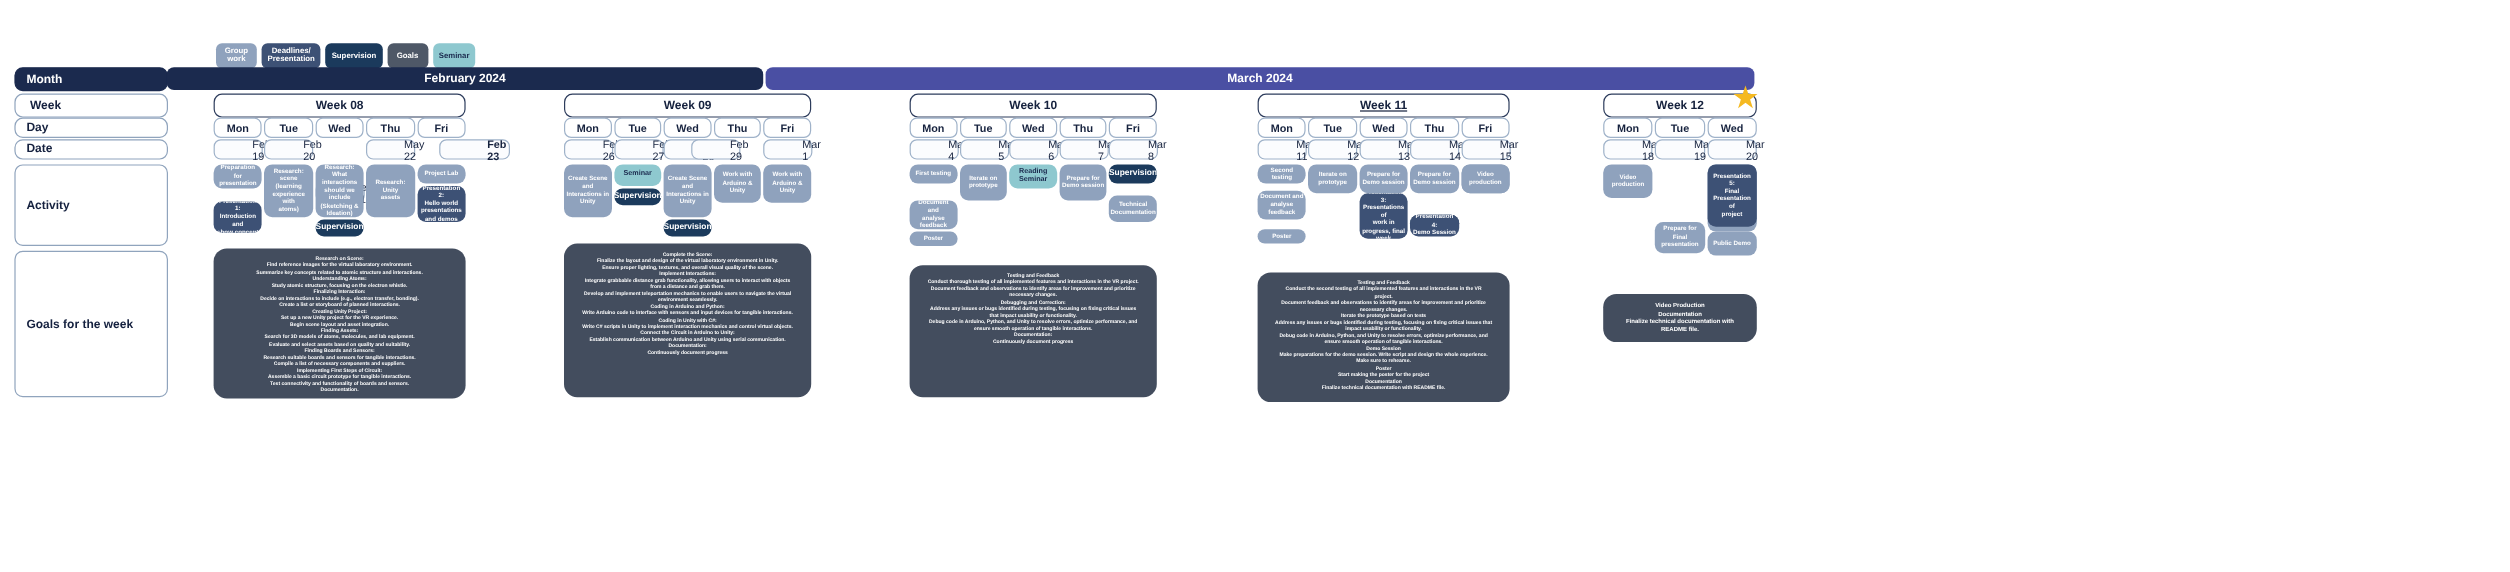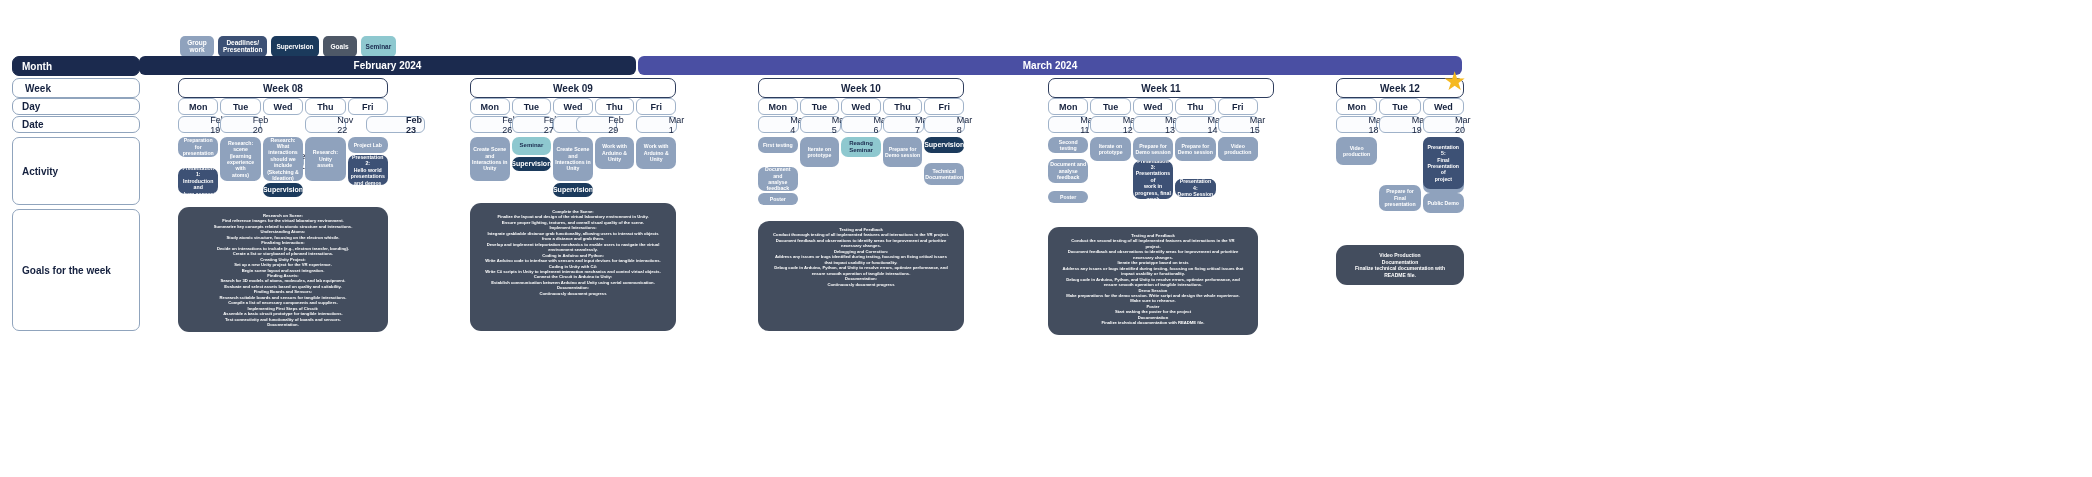--- a/index.html
+++ b/index.html
@@ -116,21 +116,21 @@
 
   <div id="weeks-layer">
       <div class="weekbar" style="left: 178px; width: 210px; top: 78px;">Week 08</div>
       <div class="daycell" style="left: 178px; width: 40.4px; top: 98px;">Mon</div>
       <div class="datecell" style="left: 178px; width: 40.4px; top: 116px;">Feb 19</div>
       <div class="daycell" style="left: 220.4px; width: 40.4px; top: 98px;">Tue</div>
       <div class="datecell" style="left: 220.4px; width: 27px; top: 116px;">Feb 20</div>
       <div class="daycell" style="left: 262.8px; width: 40.4px; top: 98px;">Wed</div>
       <div class="datecell" style="left: 262.8px; width: 40.4px; top: 116px; margin-top: 36px;">Feb 21</div>
       <div class="daycell" style="left: 305.2px; width: 40.4px; top: 98px;">Thu</div>
-      <div class="datecell" style="left: 305.2px; width: 40.4px; top: 116px;">Nov 22</div>
+      <div class="datecell" style="left: 305.2px; width: 40.4px; top: 116px;">May 22</div>
       <div class="daycell" style="left: 347.6px; width: 40.4px; top: 98px;">Fri</div>
       <div class="datecell" style="left: 366px; width: 59px; top: 116px; font-weight: bold;">Feb 23</div>
       <div class="card" style="left: 178px; width: 40.4px; top: 137px; height: 20px; background: rgb(143, 162, 189);">Preparation for
 presentation</div>
       <div class="card" style="left: 178px; width: 40.4px; top: 168px; height: 26px; background: rgb(61, 81, 117);">Presentation 1:
 Introduction and
 show concept</div>
       <div class="card" style="left: 220.4px; width: 40.4px; top: 137px; height: 44px; background: rgb(143, 162, 189);">Research:
 scene (learning
 experience with
@@ -241,21 +241,21 @@
 Conduct thorough testing of all implemented features and interactions in the VR project.
 Document feedback and observations to identify areas for improvement and prioritize
 necessary changes.
 Debugging and Correction:
 Address any issues or bugs identified during testing, focusing on fixing critical issues
 that impact usability or functionality.
 Debug code in Arduino, Python, and Unity to resolve errors, optimize performance, and
 ensure smooth operation of tangible interactions.
 Documentation:
 Continuously document progress</div>
-      <div class="weekbar" style="left: 1048px; width: 226px; top: 78px;">Week 11</div>
+      <div class="weekbar" style="left: 1048px; width: 210px; top: 78px; text-decoration: underline;">Week 11</div>
       <div class="daycell" style="left: 1048px; width: 40.4px; top: 98px;">Mon</div>
       <div class="datecell" style="left: 1048px; width: 40.4px; top: 116px;">Mar 11</div>
       <div class="daycell" style="left: 1090.4px; width: 40.4px; top: 98px;">Tue</div>
       <div class="datecell" style="left: 1090.4px; width: 40.4px; top: 116px;">Mar 12</div>
       <div class="daycell" style="left: 1132.8px; width: 40.4px; top: 98px;">Wed</div>
       <div class="datecell" style="left: 1132.8px; width: 37px; top: 116px;">Mar 13</div>
       <div class="daycell" style="left: 1175.2px; width: 40.4px; top: 98px;">Thu</div>
       <div class="datecell" style="left: 1175.2px; width: 40.4px; top: 116px;">Mar 14</div>
       <div class="daycell" style="left: 1217.6px; width: 40.4px; top: 98px;">Fri</div>
       <div class="datecell" style="left: 1217.6px; width: 40.4px; top: 116px;">Mar 15</div>

